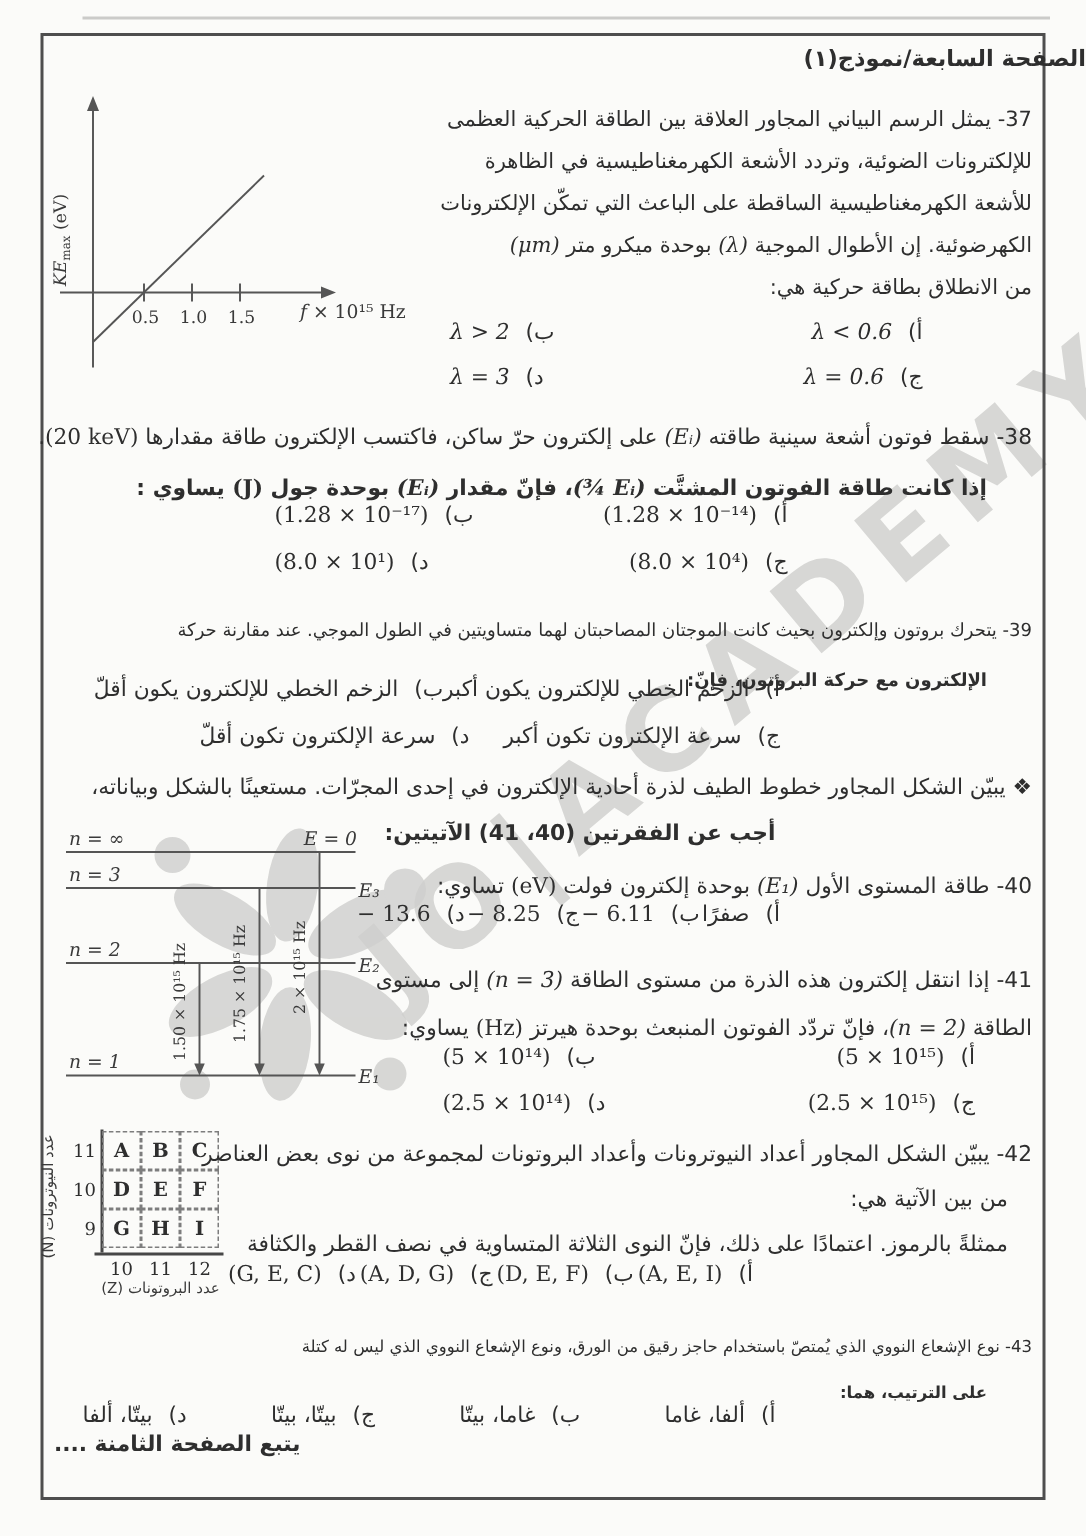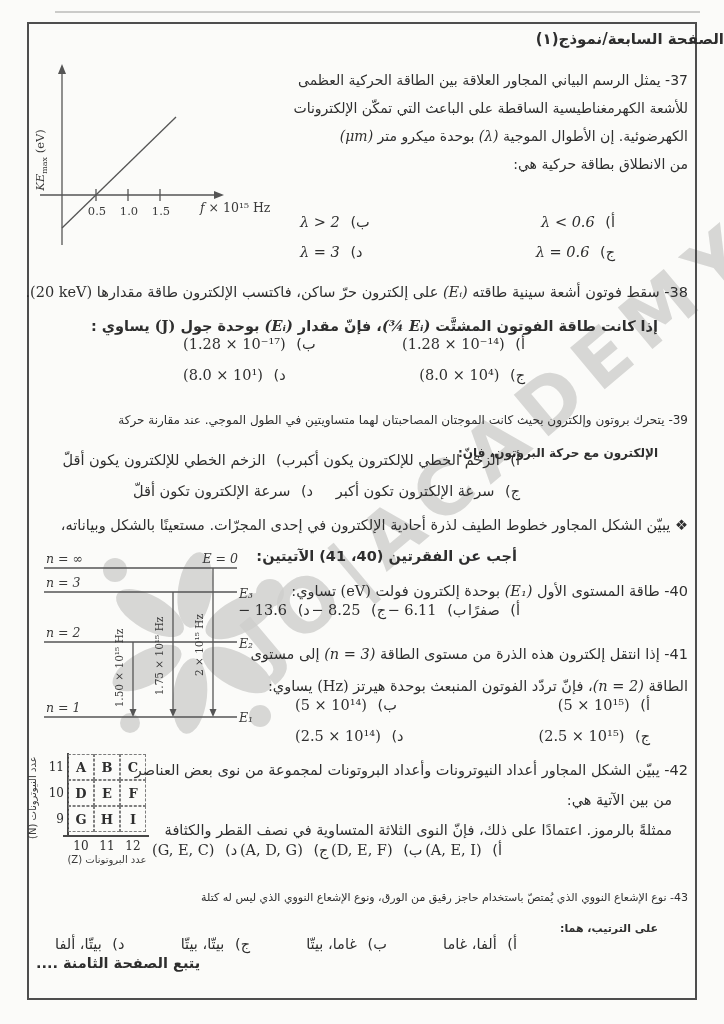--- a/index.html
+++ b/index.html
@@ -72,20 +72,21 @@
       <circle cx="175" cy="178" r="11"></circle>
       <circle cx="45" cy="185" r="10"></circle>
     </g>
   </svg>
 
   <div class="frame"></div>
   <div class="title">الصفحة السابعة/نموذج(١)</div>
 
   <div class="qlines" style="top:66px;right:36px;width:436px;line-height:28px;font-size:14px">
     <div class="ln"><span>37- يمثل الرسم البياني المجاور العلاقة بين الطاقة الحركية العظمى</span></div>
+    <div class="ln"><span>للإلكترونات الضوئية، وتردد الأشعة الكهرمغناطيسية في الظاهرة</span></div>
     <div class="ln"><span>للأشعة الكهرمغناطيسية الساقطة على الباعث التي تمكّن الإلكترونات</span></div>
     <div class="ln"><span>الكهرضوئية. إن الأطوال الموجية </span><span dir="ltr" class="mt">(λ)</span><span> بوحدة ميكرو متر </span><span dir="ltr" class="mt">(μm)</span></div>
     <div class="ln"><span>من الانطلاق بطاقة حركية هي:</span></div>
   </div>
 
   <svg class="pgraph" width="235" height="205" viewBox="0 0 235 205">
     <line x1="32" y1="12" x2="32" y2="185"></line>
     <polygon points="28,14 36,14 32,4"></polygon>
     <line x1="10" y1="135" x2="186" y2="135"></line>
     <polygon points="184,131 184,139 194,135"></polygon>

